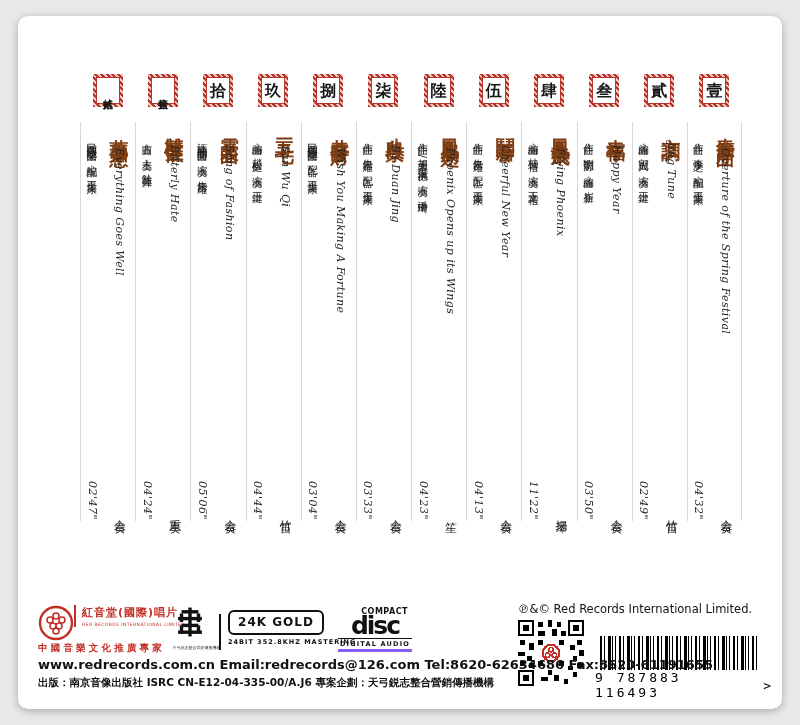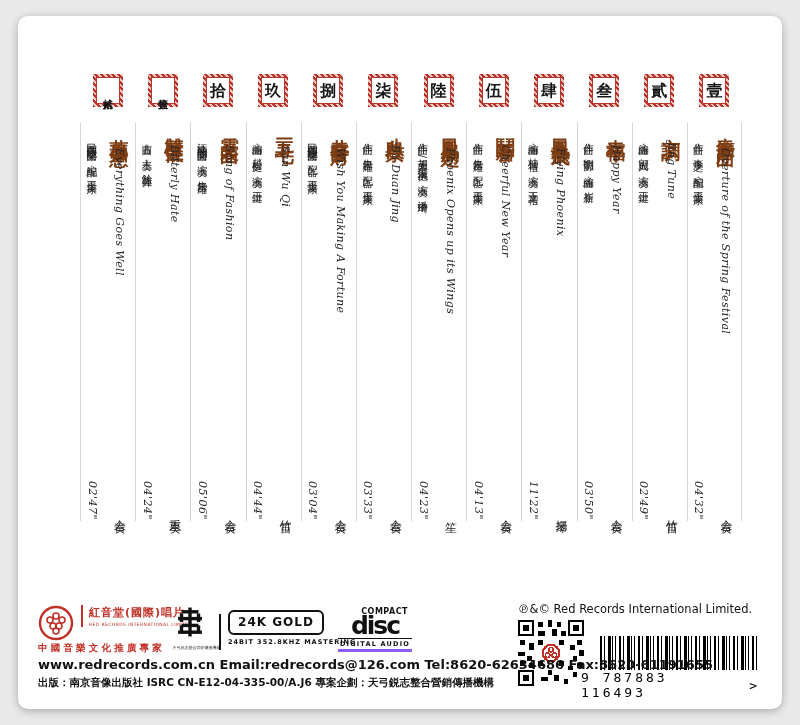--- a/index.html
+++ b/index.html
@@ -26,21 +26,21 @@
     font-size:19px;letter-spacing:3px;line-height:1;}
   .t-credit{font-size:10.5px;color:#1c1c1c;letter-spacing:1.5px;line-height:1;margin-bottom:13px;}
   .t-entitle{margin-top:13px;font-family:"DejaVu Serif","Liberation Serif",serif;font-style:italic;
     font-size:11px;color:#262626;letter-spacing:.4px;}
   .t-instr{font-size:12px;color:#1c1c1c;letter-spacing:2px;margin-bottom:7px;}
   .t-dur{font-family:"DejaVu Serif","Liberation Serif",serif;font-style:italic;font-size:11px;
     color:#262626;margin-bottom:1px;letter-spacing:.5px;}
   .spacer{flex:1 1 auto;}
   
   .redlogo{position:absolute;left:20px;top:589px;display:flex;align-items:flex-start;}
-  .redlogo .txt{margin-left:7px;border-left:2px solid #c03026;padding-left:6px;}
+  .redlogo .txt{border-left:2px solid #c03026;padding-left:6px;}
   .r-cn{color:#c03026;font-weight:bold;font-size:11px;letter-spacing:1px;white-space:nowrap;}
   .r-en{color:#c03026;font-size:4.5px;letter-spacing:.4px;margin-top:2px;white-space:nowrap;}
   .r-tag{position:absolute;left:20px;top:626px;color:#c03026;font-weight:bold;font-size:9.5px;
     letter-spacing:3.2px;white-space:nowrap;}
   .seal{position:absolute;left:150px;top:589px;width:44px;text-align:center;}
   .seal-cap{font-size:5px;color:#333;transform:scale(.8);white-space:nowrap;margin-top:1px;}
   .blkdiv{position:absolute;left:201px;top:598px;width:2px;height:36px;background:#111;}
   .gold{position:absolute;left:210px;top:594px;width:96px;text-align:center;}
   .gold .plate{border:2px solid #111;border-radius:6px;padding:3px 0 4px;font-weight:bold;
     font-size:12px;letter-spacing:1px;color:#111;background:#fff;}
@@ -51,21 +51,21 @@
     font-family:"DejaVu Sans",sans-serif;}
   .cd-bot{margin-top:2px;font-size:6.5px;font-weight:bold;letter-spacing:1.2px;text-align:center;
     border-top:1px solid #111;border-bottom:3px solid #8b5cf6;padding:1px 0;}
   .copyright{position:absolute;left:500px;top:586px;font-size:11.5px;color:#111;white-space:nowrap;}
   .qr{position:absolute;left:500px;top:604px;width:66px;height:66px;}
   .isbn{position:absolute;left:580px;top:604px;font-family:"DejaVu Sans Mono","Liberation Mono",monospace;
     font-size:12.5px;color:#111;letter-spacing:1px;white-space:nowrap;}
   .barcode{position:absolute;left:582px;top:620px;width:158px;height:34px;background:
     repeating-linear-gradient(to right,#000 0 2px,#fff 2px 4px,#000 4px 5px,#fff 5px 8px,
     #000 8px 11px,#fff 11px 12px,#000 12px 13px,#fff 13px 15px,#000 15px 16px,#fff 16px 19px);}
-  .bardigits{position:absolute;left:561px;top:654px;width:178px;display:flex;align-items:center;
+  .bardigits{position:absolute;left:575px;top:654px;width:178px;display:flex;align-items:center;
     font-family:"DejaVu Sans Mono","Liberation Mono",monospace;font-size:13px;color:#000;}
   .bardigits .d{letter-spacing:3px;margin-left:2px;}
   .bardigits .gt{margin-left:6px;font-size:13px;}
   .contact{position:absolute;left:20px;top:641px;font-size:13px;font-weight:bold;color:#111;white-space:nowrap;}
   .publisher{position:absolute;left:20px;top:660px;font-size:10.5px;font-weight:bold;color:#111;white-space:nowrap;}
 </style>
 </head>
 <body>
 
 <div class="card">

